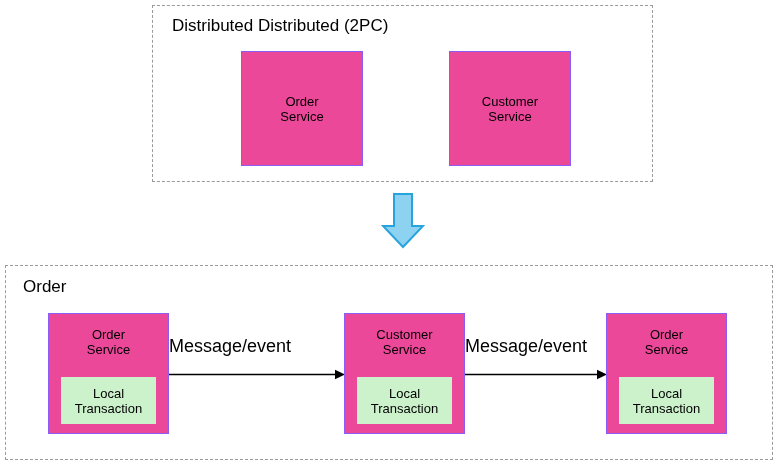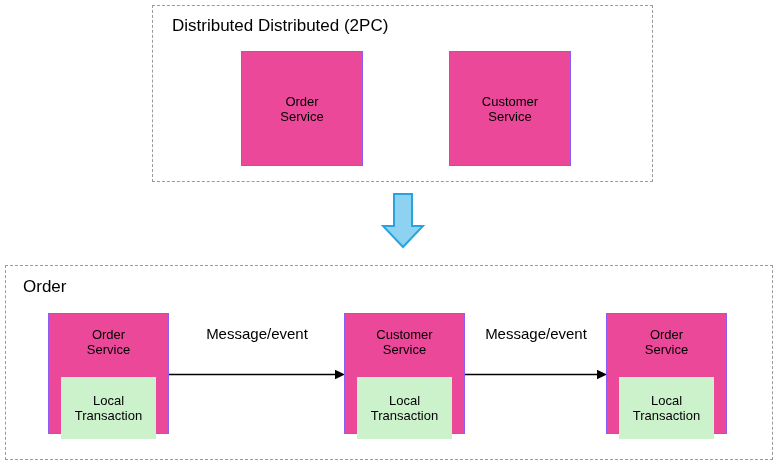--- a/index.html
+++ b/index.html
@@ -109,21 +109,21 @@
 
   .box-saga .service-name {
     top: 13px;
   }
 
   .local-transaction {
     position: absolute;
     left: 12px;
     right: 12px;
     top: 63px;
-    height: 62px;
+    height: 47px;
     background: #ccf2cc;
     display: flex;
     align-items: center;
     justify-content: center;
     font-size: 13px;
     line-height: 15px;
     text-align: center;
     white-space: pre-line;
     box-sizing: border-box;
   }
@@ -132,24 +132,24 @@
   .connector {
     position: absolute;
     top: 368px;
     height: 13px;
   }
   #connector-1 { left: 169px; width: 176px; }
   #connector-2 { left: 465px; width: 142px; }
 
   .connector-label {
     position: absolute;
-    top: 326px;
-    font-size: 15px;
+    top: 338px;
+    font-size: 18px;
     line-height: 16px;
-    text-align: center;
+    text-align: left;
     white-space: nowrap;
     color: #000000;
   }
   #label-msg-1 { left: 169px; width: 176px; }
   #label-msg-2 { left: 465px; width: 142px; }
 
   
   #flow-arrow {
     position: absolute;
     left: 381px;

